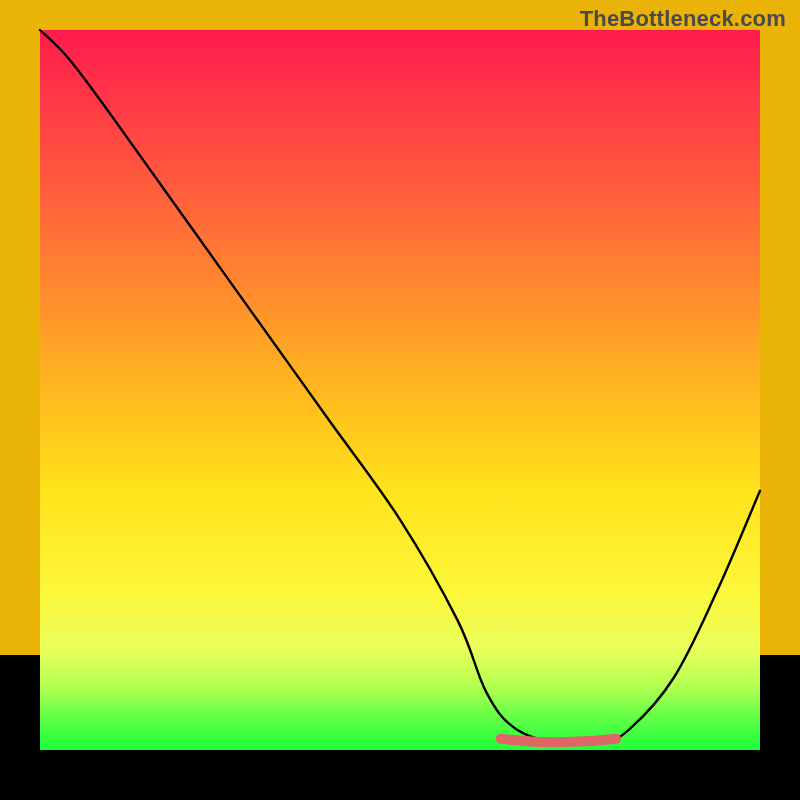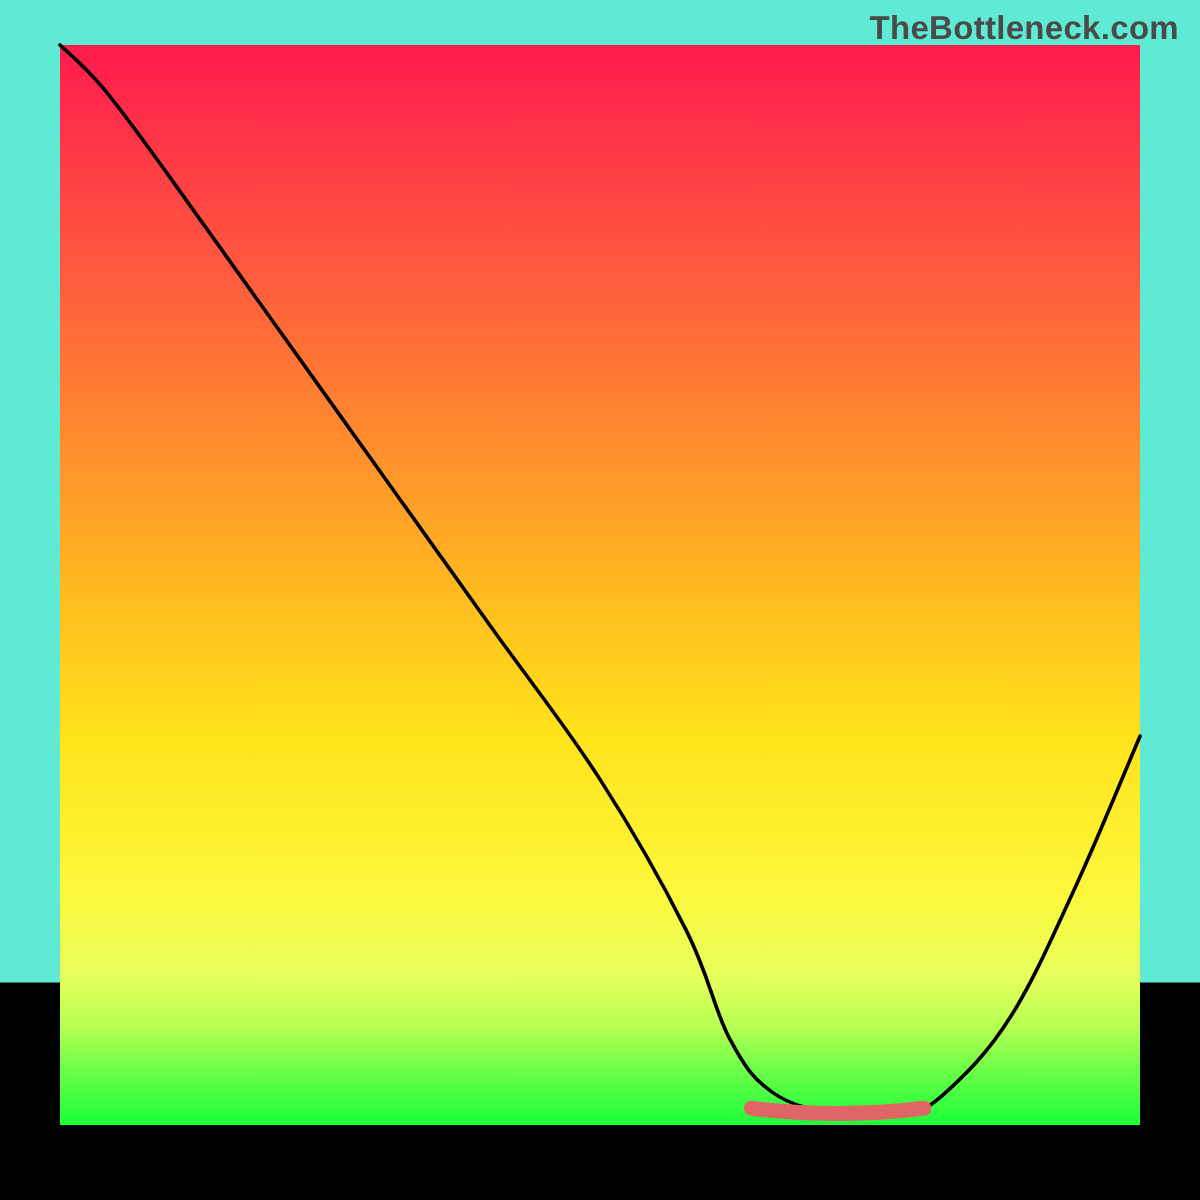--- a/index.html
+++ b/index.html
@@ -8,21 +8,21 @@
     width: 800px;
     height: 800px;
     background: #000;
     overflow: hidden;
     font-family: Arial, Helvetica, sans-serif;
   }
   .frame {
     position: relative;
     width: 800px;
     height: 655px;
-    background: #5eead4;
+    background: #eab308;
   }
   .watermark {
     position: absolute;
     top: 6px;
     right: 14px;
     color: #4a4a4a;
     font-size: 22px;
     font-weight: 600;
     letter-spacing: 0.2px;
     z-index: 10;

